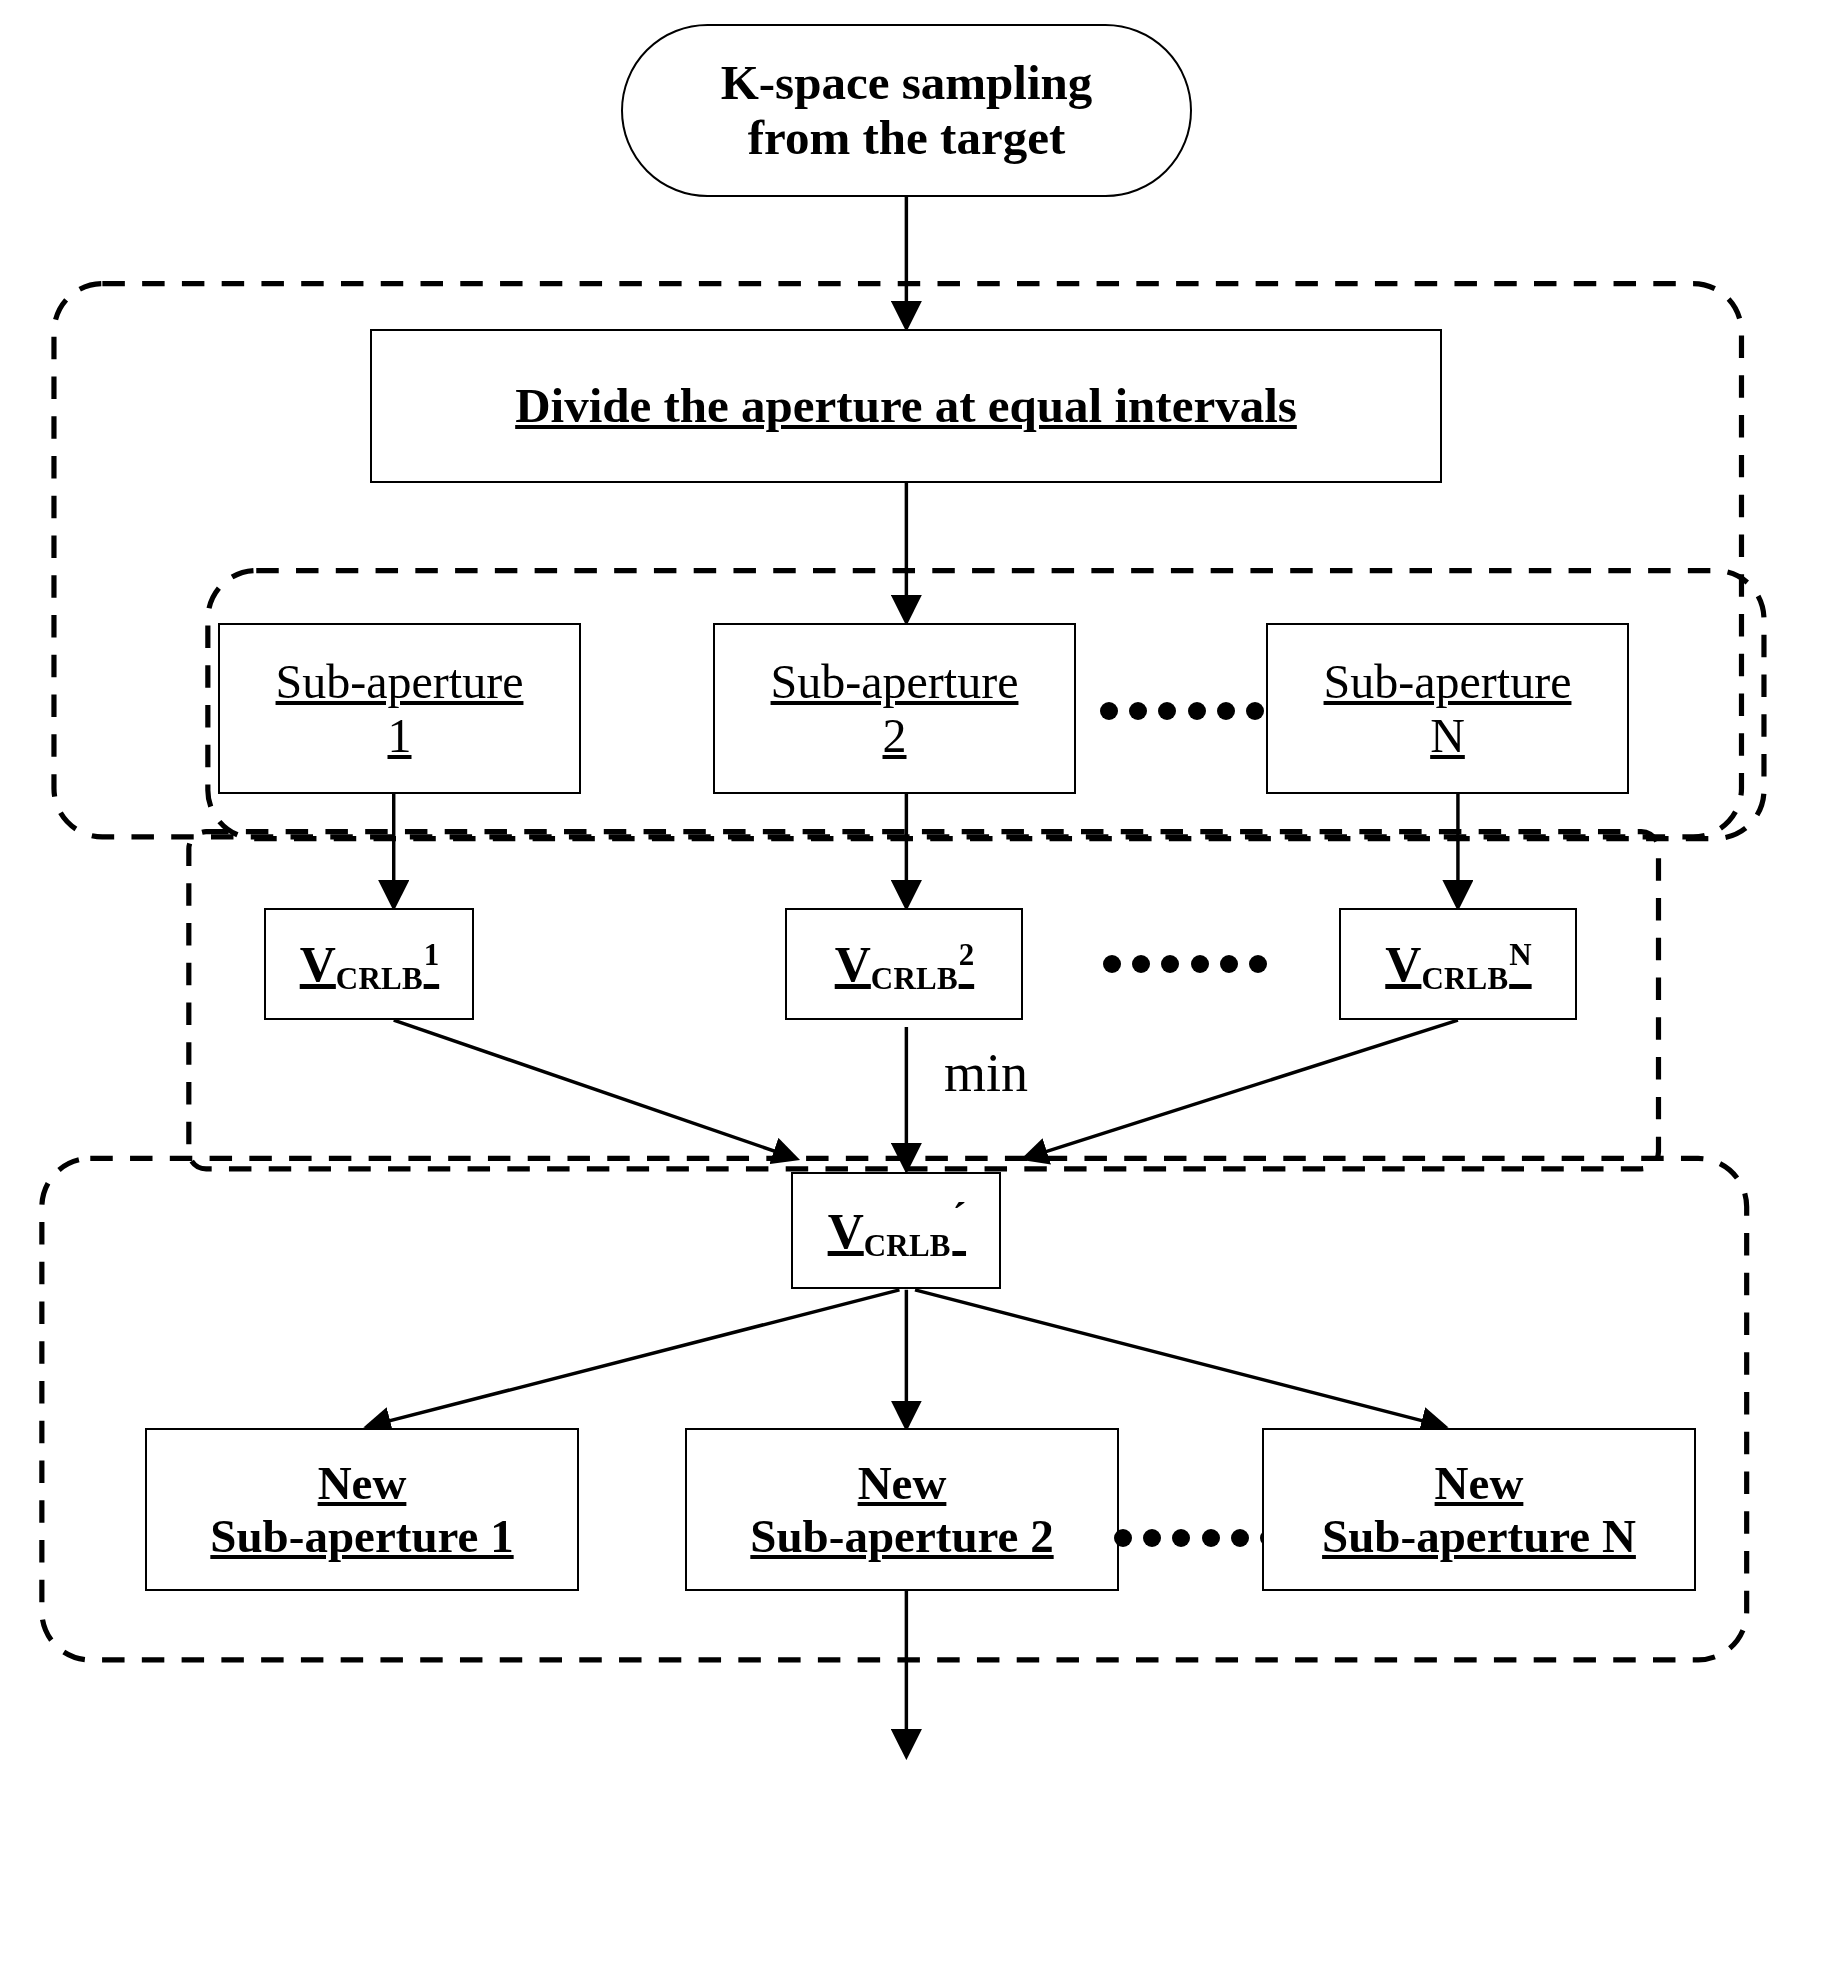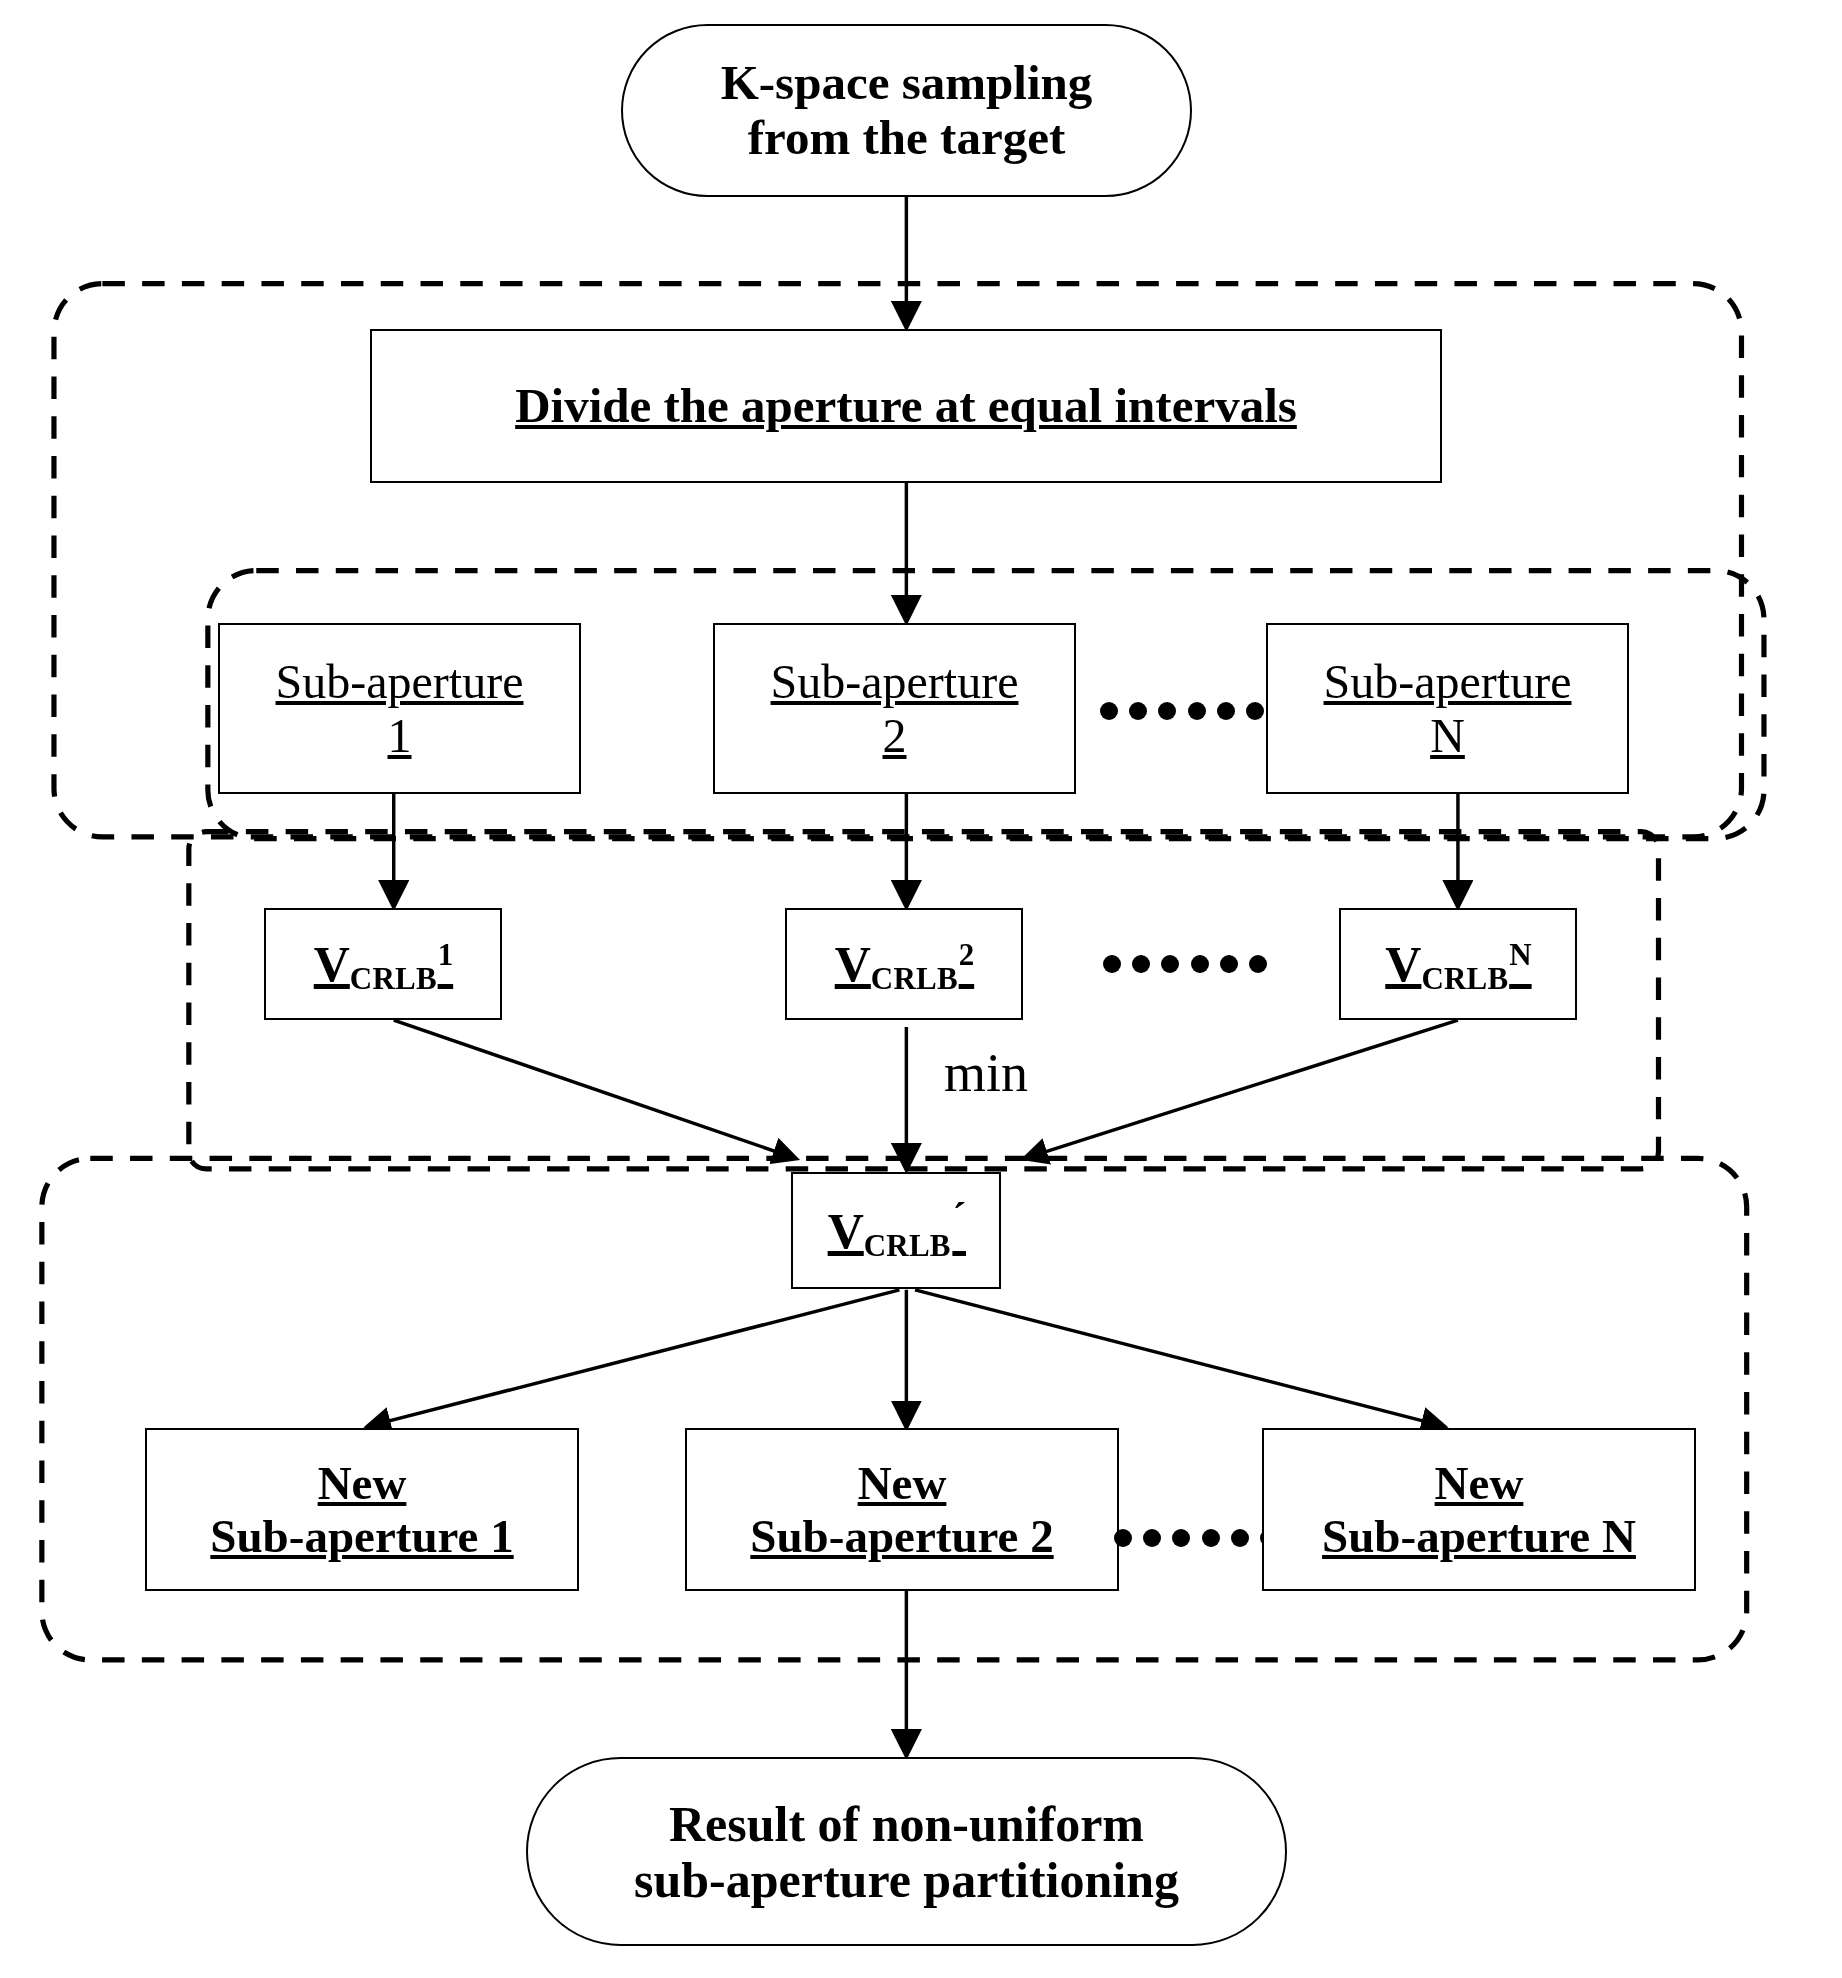--- a/index.html
+++ b/index.html
@@ -158,21 +158,21 @@
       <span></span>
       <span></span>
       <span></span>
       <span></span>
       <span></span>
   </div>
 
   <div class="node rect lbl" style="left:1266px; top:623px; width:363px; height:171px; font-size:48px;">Sub-aperture
 N</div>
 
-  <div class="node rect" style="left:264px; top:908px; width:238px; height:112px; font-size:50px;">
+  <div class="node rect" style="left:264px; top:908px; width:210px; height:112px; font-size:50px;">
     <span class="vcrlb"><span class="base">V</span><sub>CRLB</sub><sup>1</sup></span>
   </div>
 
   <div class="node rect" style="left:785px; top:908px; width:238px; height:112px; font-size:50px;">
     <span class="vcrlb"><span class="base">V</span><sub>CRLB</sub><sup>2</sup></span>
   </div>
 
   <div class="dots" style="left:1103px; top:955px;">
     <span></span>
       <span></span>
@@ -203,17 +203,15 @@
       <span></span>
       <span></span>
       <span></span>
       <span></span>
       <span></span>
   </div>
 
   <div class="node rect bold lbl" style="left:1262px; top:1428px; width:434px; height:163px; font-size:47px;">New
 Sub-aperture N</div>
 
-  <div class="node stadium bold lbl" style="left:526px; top:1757px; width:761px; height:189px; font-size:50px;">Result of non-uniform
-sub-aperture partitioning</div>
 
 </div>
 
 
 </body></html>

